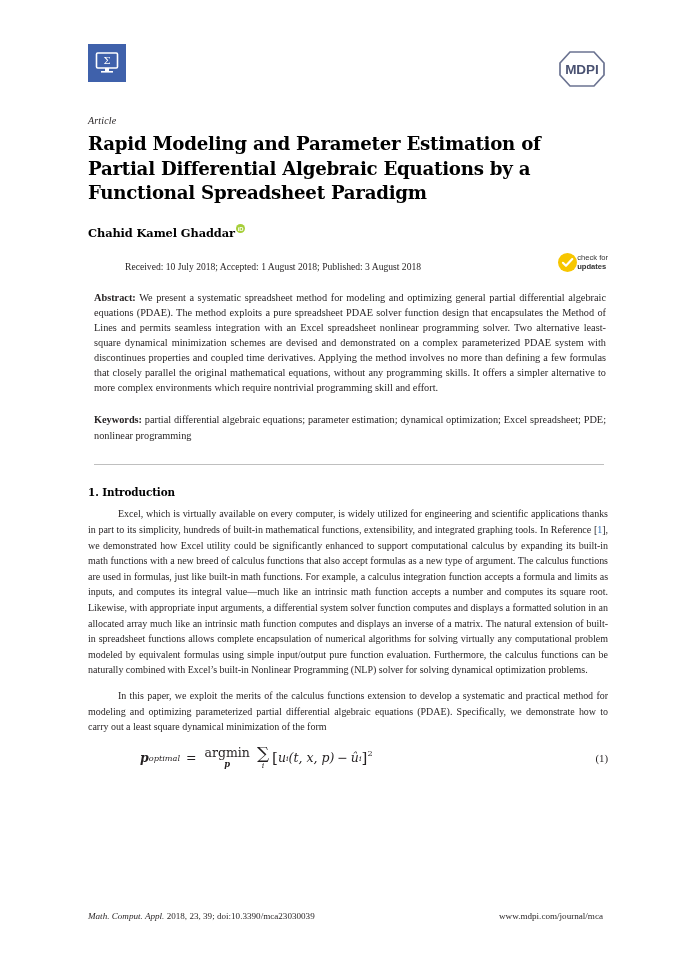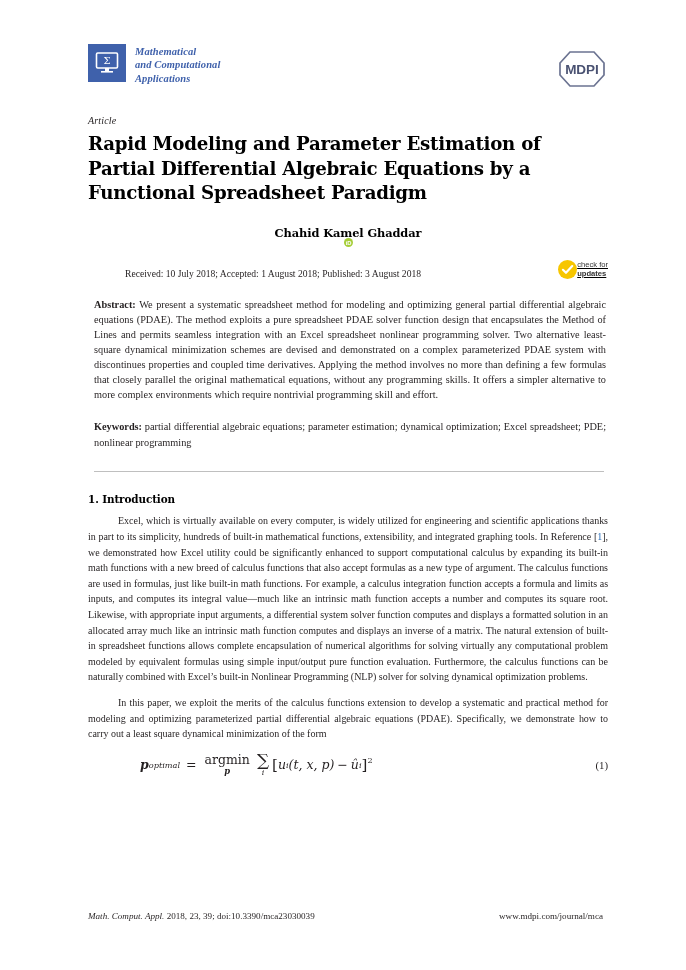--- a/index.html
+++ b/index.html
@@ -85,23 +85,22 @@
   }
 
   
   .author-line {
     margin-top: 20px;
     font-family: "DejaVu Serif", "Liberation Serif", serif;
     font-weight: bold;
     font-size: 11.4px;
     color: #000;
     display: flex;
-    align-items: center;
+    align-items: flex-start;
     letter-spacing: -0.1px;
-    flex-direction: column;
   }
   .orcid-icon {
     margin-left: 1.5px;
     margin-top: -2px;
   }
   .orcid-icon svg { display:block; }
 
   .affiliation {
     margin-top: 11px;
     font-size: 9.6px;
@@ -119,21 +118,20 @@
     font-size: 9.6px;
     color: #231f20;
     padding-left: 6px;
     padding-top: 8px;
     margin-left: 31px;
   }
   .check-updates {
     display: flex;
     align-items: center;
     flex: none;
-    text-decoration: underline;
   }
   .check-circle svg { display:block; }
   .check-text {
     font-family: "Liberation Sans", "DejaVu Sans", sans-serif;
     font-size: 7.6px;
     line-height: 9px;
     color: #333;
   }
   .check-text .strong { font-weight: bold; }
 
@@ -280,25 +278,20 @@
     <div class="masthead">
 
       <div class="journal-brand">
         <div class="journal-logo-mark">
           <svg width="26" height="26" viewBox="0 0 26 26">
             <rect x="2.5" y="3" width="21" height="15" rx="1.2" fill="none" stroke="#ffffff" stroke-width="1.6"></rect>
             <text x="13" y="14" font-family="DejaVu Serif, serif" font-size="10" fill="#ffffff" text-anchor="middle">Σ</text>
             <rect x="11" y="18" width="4" height="3" fill="#ffffff"></rect>
             <rect x="7" y="21" width="12" height="1.6" fill="#ffffff"></rect>
           </svg>
-        </div>
-        <div class="journal-title-lines">
-          <div>Mathematical</div>
-          <div>and Computational</div>
-          <div>Applications</div>
         </div>
       </div>
 
       <div class="mdpi-logo">
         <svg width="52" height="42" viewBox="0 0 52 42">
           <path d="M4 15 L14 4 L38 4 L48 15 L48 27 L38 38 L14 38 L4 27 Z" fill="none" stroke="#6b7391" stroke-width="1.7"></path>
           <rect x="9" y="11" width="34" height="20" fill="#ffffff"></rect>
           <text x="26" y="26" font-family="Liberation Sans, sans-serif" font-size="13.5" font-weight="bold" fill="#4a5272" text-anchor="middle">MDPI</text>
         </svg>
       </div>

